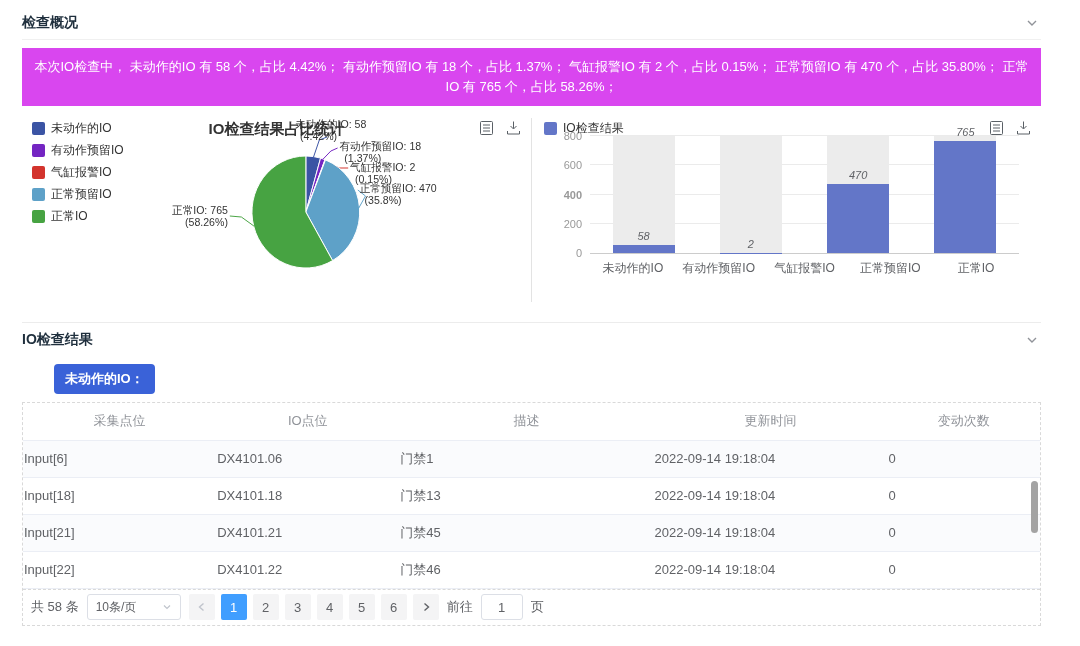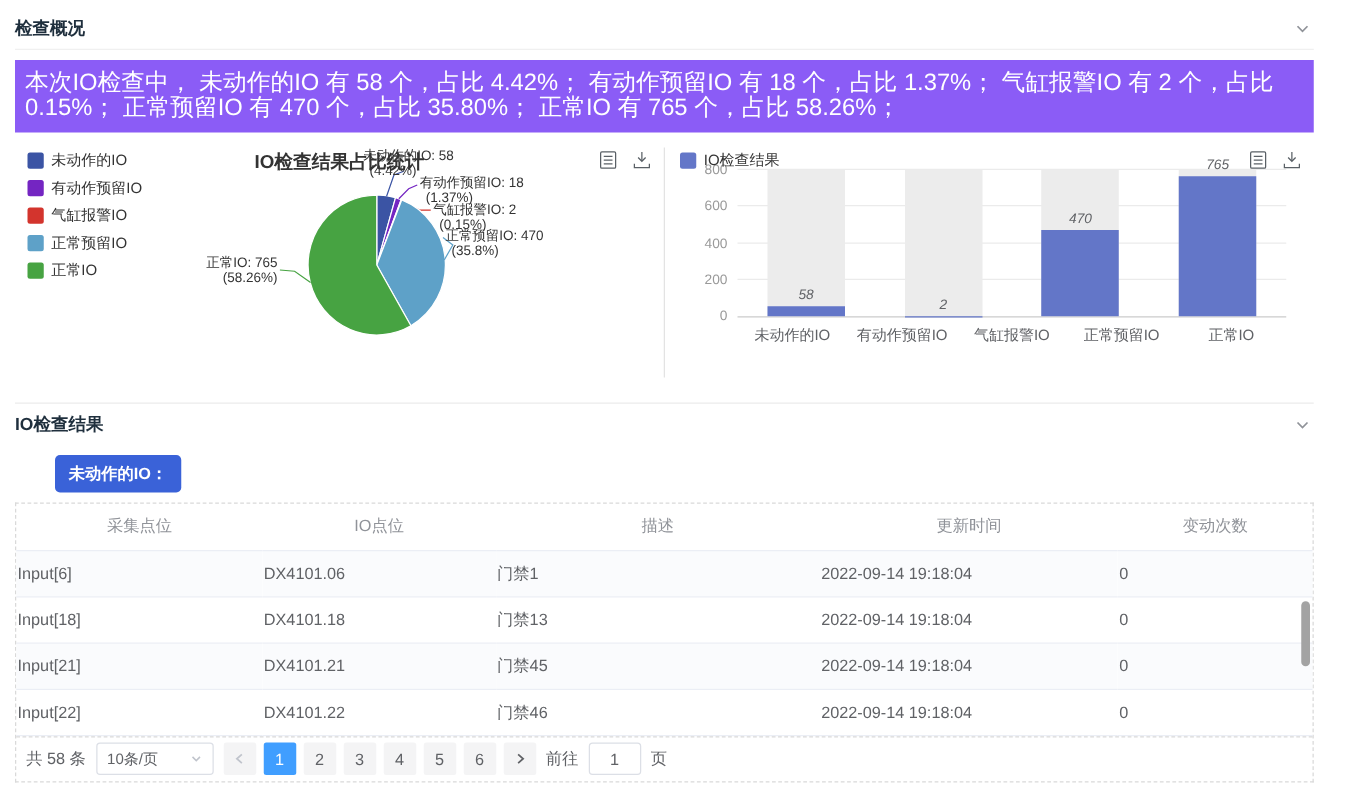--- a/index.html
+++ b/index.html
@@ -1,27 +1,27 @@
 <!DOCTYPE html>
 <html><head>
 <meta charset="utf-8">
 <style>
   * { box-sizing: border-box; }
   html,body { margin:0; padding:0; background:#fff; }
   body { font-family:"Liberation Sans","DejaVu Sans",sans-serif; color:#303133; }
-  .page { width:1063px; height:646px; padding:6px 12px 0; position:relative; overflow:hidden; background:#fff; }
+  .page { width:1063px; height:646px; padding:6px 22px 0; position:relative; overflow:hidden; background:#fff; }
 
   
   .section-header { height:34px; display:flex; align-items:center; justify-content:space-between;
     font-size:14px; font-weight:bold; color:#1f2f3d; border-bottom:1px solid #f0f0f0; }
   .section-header.no-line { border-bottom:none; }
   .chevron { display:inline-flex; align-items:center; cursor:pointer; padding:2px; }
 
   
-  .banner { margin-top:8px; background:#8b5cf6; color:#fff; font-size:19px; line-height:20px; padding:9px 8px; }
+  .banner { margin-top:8px; background:#d946ef; color:#fff; font-size:13px; line-height:20px; padding:9px 8px;text-align:center; }
 
   
   .charts-row { display:flex; align-items:stretch; margin-top:6px; height:196px; }
   .chart-card { flex:1; position:relative; }
   .chart-divider { width:1px; background:#e3e3e3; margin:6px 0; }
   .chart-title { position:absolute; top:8px; left:0; right:0; text-align:center; font-size:15px; font-weight:bold; color:#333; z-index:1; }
   .toolbox { position:absolute; right:10px; top:8px; display:flex; gap:12px; z-index:2; }
   .tool { cursor:pointer; display:inline-flex; }
   .pie-legend { position:absolute; left:10px; top:8px; display:flex; flex-direction:column; gap:5px; z-index:2; }
   .legend-item { display:flex; align-items:center; gap:6px; font-size:12px; color:#333; cursor:pointer; }
@@ -180,21 +180,21 @@
       <div class="bar-plot">
         <div id="bar-grid">
             <div class="gridline" style="bottom: 25%;"></div>
             <div class="gridline" style="bottom: 50%;"></div>
             <div class="gridline" style="bottom: 75%;"></div>
             <div class="gridline" style="bottom: 100%;"></div>
           </div>
         <div class="bar-yticks" id="bar-yticks">
             <div class="ytick" style="bottom: calc(0% - 6px);">0</div>
             <div class="ytick" style="bottom: calc(25% - 6px);">200</div>
-            <div class="ytick" style="bottom: calc(50% - 6px);">400</div>
+            <div class="ytick" style="bottom: calc(50% - 6px); font-weight: bold;">400</div>
             <div class="ytick" style="bottom: calc(75% - 6px);">600</div>
             <div class="ytick" style="bottom: calc(100% - 6px);">800</div>
           </div>
         <div class="bar-cols" id="bar-cols">
             <div class="bar-col">
               <div class="bar-bg"></div>
               <div class="bar-fill" style="height: 7.25%; background: rgb(99, 118, 200);"></div>
               <div class="bar-val" style="bottom: calc(7.25% + 3px);">58</div>
             </div>
             <div class="bar-col">

